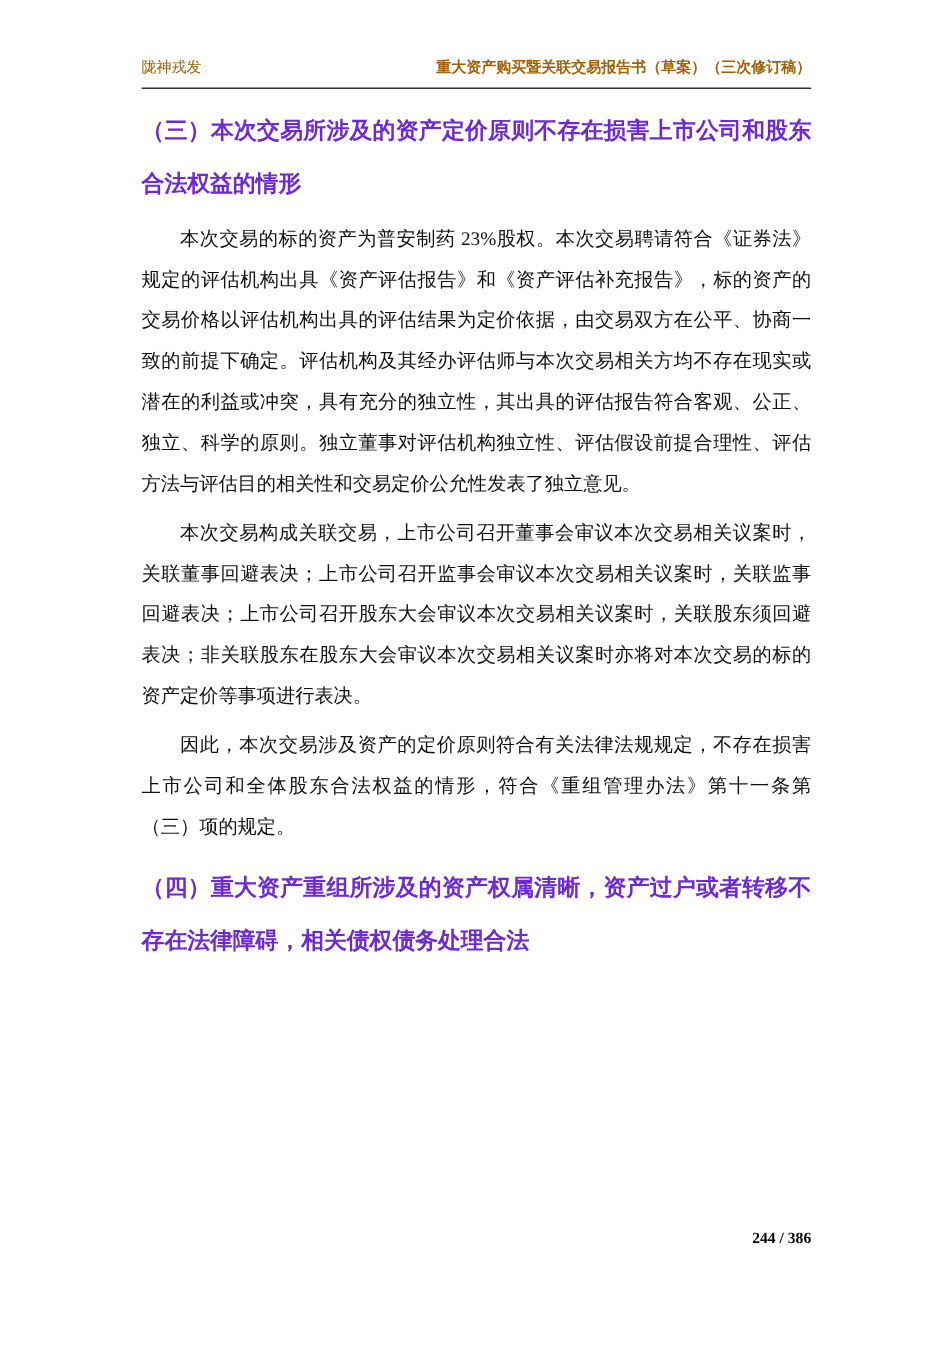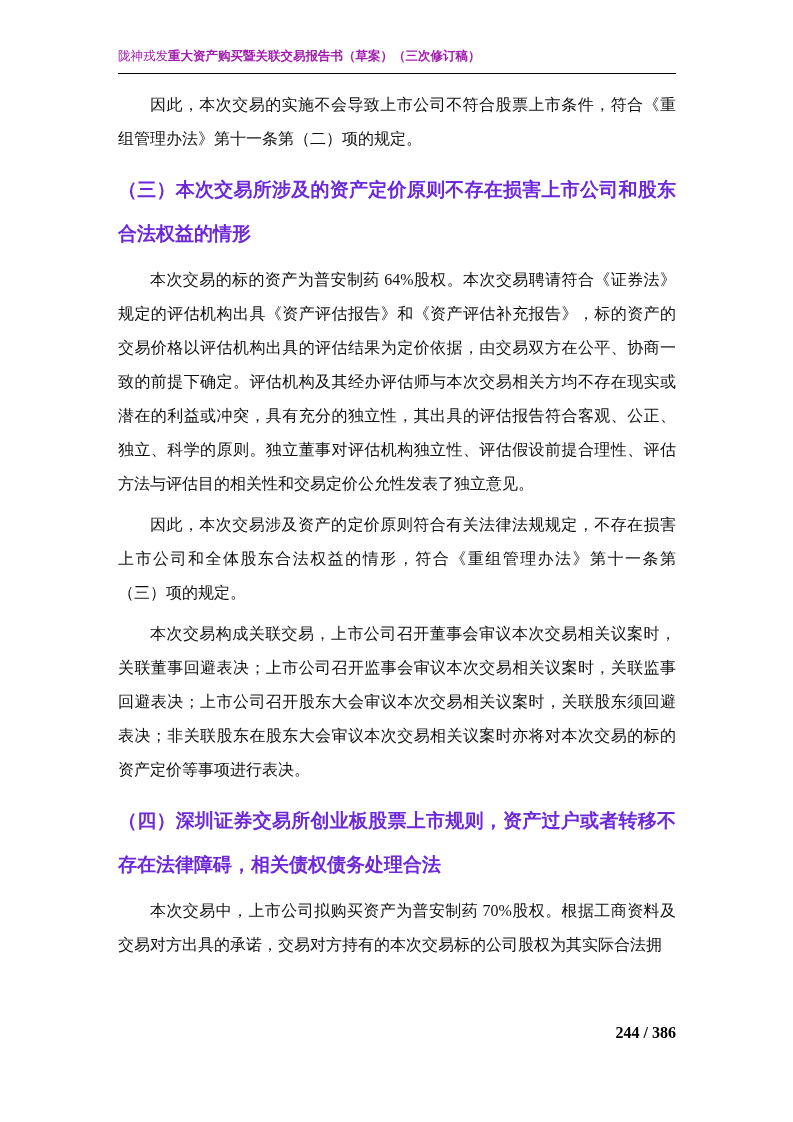--- a/index.html
+++ b/index.html
@@ -17,26 +17,27 @@
     font-family: "Liberation Serif", "DejaVu Serif", serif;
   }
   .page-inner {
     position: absolute;
     left: 118px;
     right: 117px;
     top: 48px;
   }
   .doc-header {
     display: flex;
+    justify-content: space-between;
     align-items: flex-end;
     font-size: 12.5px;
     line-height: 1.4;
     padding-bottom: 7px;
     border-bottom: 1.5px solid #000;
-    color: #a21caf;
+    color: #a16207;
   }
   .doc-header .hdr-left { white-space: nowrap; }
   .doc-header .hdr-right { white-space: nowrap; font-weight: bold; }
   .content {
     margin-top: 14px;
   }
   .para {
     font-size: 16px;
     line-height: 34px;
     margin: 7px 0;
@@ -55,50 +56,48 @@
     line-height: 44px;
     margin: 12px 0 4px 0;
     text-align: justify;
     text-justify: inter-character;
     color: #6d28d9;
   }
   .doc-footer {
     position: absolute;
     right: 117px;
     top: 1024px;
-    font-size: 16px;
+    font-size: 13px;
     font-weight: bold;
     font-family: "Liberation Serif", "DejaVu Serif", serif;
     color: #000;
   }
 </style>
 </head>
 <body>
 
 <div class="page">
   <div class="page-inner">
 
     <div class="doc-header">
       <span class="hdr-left">陇神戎发</span>
       <span class="hdr-right">重大资产购买暨关联交易报告书（草案）（三次修订稿）</span>
     </div>
 
     <div class="content">
 
-      <p class="para">因此，本次交易的实施不会导致上市公司不符合股票上市条件，符合《重组管理办法》第十一条第（二）项的规定。</p>
 
       <h2 class="heading">（三）本次交易所涉及的资产定价原则不存在损害上市公司和股东合法权益的情形</h2>
 
-      <p class="para">本次交易的标的资产为普安制药 64%股权。本次交易聘请符合《证券法》规定的评估机构出具《资产评估报告》和《资产评估补充报告》，标的资产的交易价格以评估机构出具的评估结果为定价依据，由交易双方在公平、协商一致的前提下确定。评估机构及其经办评估师与本次交易相关方均不存在现实或潜在的利益或冲突，具有充分的独立性，其出具的评估报告符合客观、公正、独立、科学的原则。独立董事对评估机构独立性、评估假设前提合理性、评估方法与评估目的相关性和交易定价公允性发表了独立意见。</p>
+      <p class="para">本次交易的标的资产为普安制药 23%股权。本次交易聘请符合《证券法》规定的评估机构出具《资产评估报告》和《资产评估补充报告》，标的资产的交易价格以评估机构出具的评估结果为定价依据，由交易双方在公平、协商一致的前提下确定。评估机构及其经办评估师与本次交易相关方均不存在现实或潜在的利益或冲突，具有充分的独立性，其出具的评估报告符合客观、公正、独立、科学的原则。独立董事对评估机构独立性、评估假设前提合理性、评估方法与评估目的相关性和交易定价公允性发表了独立意见。</p>
+
+      <p class="para">本次交易构成关联交易，上市公司召开董事会审议本次交易相关议案时，关联董事回避表决；上市公司召开监事会审议本次交易相关议案时，关联监事回避表决；上市公司召开股东大会审议本次交易相关议案时，关联股东须回避表决；非关联股东在股东大会审议本次交易相关议案时亦将对本次交易的标的资产定价等事项进行表决。</p>
 
       <p class="para">因此，本次交易涉及资产的定价原则符合有关法律法规规定，不存在损害上市公司和全体股东合法权益的情形，符合《重组管理办法》第十一条第（三）项的规定。</p>
 
-      <p class="para">本次交易构成关联交易，上市公司召开董事会审议本次交易相关议案时，关联董事回避表决；上市公司召开监事会审议本次交易相关议案时，关联监事回避表决；上市公司召开股东大会审议本次交易相关议案时，关联股东须回避表决；非关联股东在股东大会审议本次交易相关议案时亦将对本次交易的标的资产定价等事项进行表决。</p>
+      <h2 class="heading">（四）重大资产重组所涉及的资产权属清晰，资产过户或者转移不存在法律障碍，相关债权债务处理合法</h2>
 
-      <h2 class="heading">（四）深圳证券交易所创业板股票上市规则，资产过户或者转移不存在法律障碍，相关债权债务处理合法</h2>
-
-      <p class="para">本次交易中，上市公司拟购买资产为普安制药 70%股权。根据工商资料及交易对方出具的承诺，交易对方持有的本次交易标的公司股权为其实际合法拥</p>
     </div>
 
   </div>
 
   <div class="doc-footer">244 / 386</div>
 </div>
 
 </body></html>

